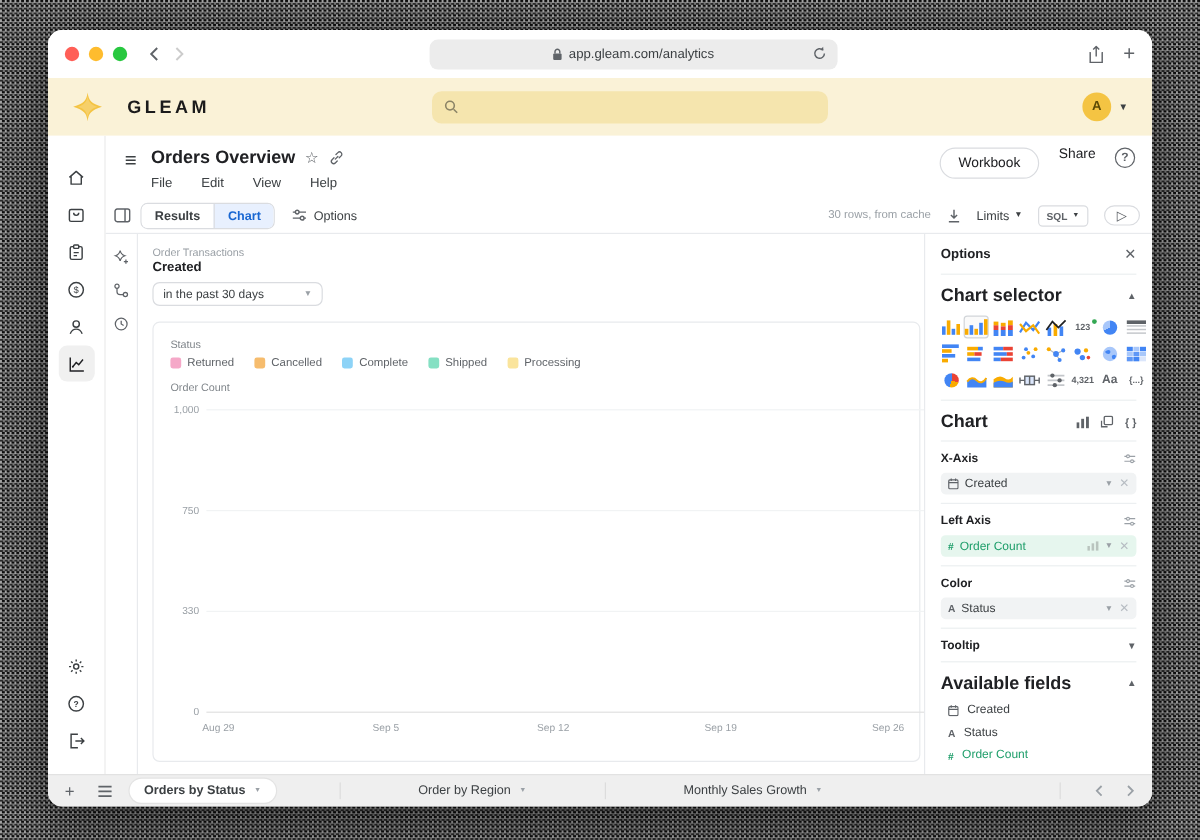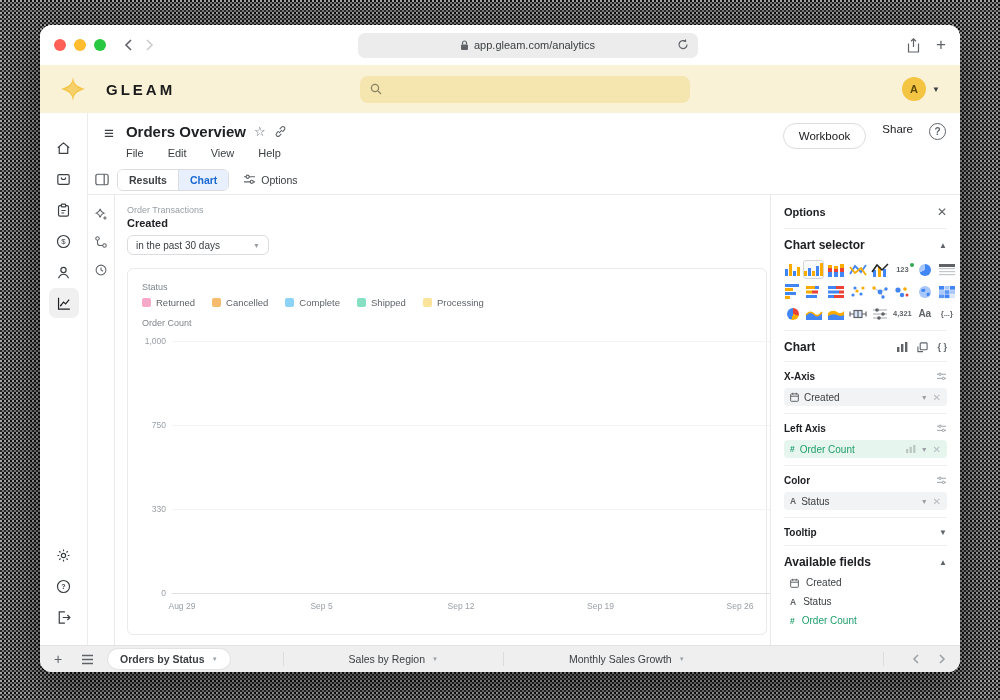--- a/index.html
+++ b/index.html
@@ -97,21 +97,21 @@
   .seg-block{ width:100%; }
   .xtick{ position:absolute; top:calc(100% + 7px); transform:translateX(-50%); font-size:8.5px; color:#9aa0a6; white-space:nowrap; }
   
   .panel{ width:190px; border-left:1px solid #e8eaed; flex:0 0 auto; padding:0 13px; overflow:hidden; font-size:10px; }
   .p-row{ display:flex; align-items:center; justify-content:space-between; }
   .p-head{ padding:10px 0 9px; border-bottom:1px solid #eceff1; }
   .p-head .t{ font-size:11px; font-weight:700; color:#202124; }
   .p-x{ color:#5f6368; font-size:12px; }
   .p-sec{ padding:9px 0 7px; border-bottom:1px solid #eceff1; }
   .p-sec.nb{ border-bottom:none; }
-  .p-label{ font-size:12px; font-weight:700; color:#202124; }
+  .p-label{ font-size:15px; font-weight:700; color:#202124; }
   .p-sub{ font-size:10px; font-weight:700; color:#202124; }
   .p-chev{ color:#5f6368; font-size:8px; }
   .sel-grid{ display:grid; grid-template-columns:repeat(8,1fr); gap:3px 2px; margin-top:8px; }
   .sel-icon{ height:19px; border-radius:3px; display:flex; align-items:center; justify-content:center; border:1px solid transparent; }
   .sel-icon.selected{ border-color:#d2d5d9; background:#fafafa; }
   .ic-cols{ display:flex; align-items:flex-end; gap:1px; height:13px; }
   .ic-cols i{ width:3px; display:block; }
   .ic-rows{ display:flex; flex-direction:column; gap:1px; width:15px; }
   .ic-rows i{ height:3px; display:block; }
   .ic-text{ font-size:7.5px; font-weight:700; color:#5f6368; white-space:nowrap; position:relative;}
@@ -313,20 +313,38 @@
         <div class="tb-options">
           <span>
             <svg width="13" height="11" viewBox="0 0 14 12">
                 <path d="M1 3 h12 M1 8.5 h12" stroke="#5f6368" stroke-width="1.3"></path>
                 <circle cx="5" cy="3" r="1.7" fill="#fff" stroke="#5f6368" stroke-width="1.3"></circle>
                 <circle cx="9.5" cy="8.5" r="1.7" fill="#fff" stroke="#5f6368" stroke-width="1.3"></circle>
               </svg>
           </span>
           <span>Options</span>
         </div>
+        <div class="tb-right">
+          <span class="rows-status">30 rows, from cache</span>
+          <span>
+            <svg width="12" height="12" viewBox="0 0 14 14">
+                <path d="M7 1 V8.5 M4 6 L7 9 L10 6" stroke="#5f6368" stroke-width="1.4" fill="none"></path>
+                <path d="M2 12.5 h10" stroke="#5f6368" stroke-width="1.4"></path>
+              </svg>
+          </span>
+          <span class="limits">
+              <span>Limits</span>
+              <span class="chev" style="font-size:7px;">▼</span>
+            </span>
+          <span class="sql-pill">
+              <span>SQL</span>
+              <span class="chev" style="font-size:6px;">▼</span>
+            </span>
+          <span class="play-pill">▷</span>
+        </div>
       </div>
 
       <div class="contentrow">
         <div class="mini-sb">
           <span>
             <svg width="14" height="14" viewBox="0 0 16 16">
                 <path d="M7 2 C7.6 5 8.5 6 11.5 7 C8.5 8 7.6 9 7 12 C6.4 9 5.5 8 2.5 7 C5.5 6 6.4 5 7 2 Z" stroke="#5f6368" stroke-width="1.2" fill="none"></path>
                 <path d="M12.5 10.5 v4 M10.5 12.5 h4" stroke="#5f6368" stroke-width="1.2"></path>
               </svg>
           </span>
@@ -881,21 +899,21 @@
           <path d="M1 1.5 h11 M1 5.5 h11 M1 9.5 h11" stroke="#5f6368" stroke-width="1.4"></path>
         </svg>
     </span>
     <div style="display:flex;align-items:center;gap:43px;">
         <span class="bb-tab active">
           <span>Orders by Status</span>
           <span class="chev" style="font-size: 6px; color: rgb(154, 160, 166);">▼</span>
         </span>
         <span class="bb-sep"></span>
         <span class="bb-tab">
-          <span>Sales by Region</span>
+          <span>Order by Region</span>
           <span class="chev" style="font-size: 6px; color: rgb(154, 160, 166);">▼</span>
         </span>
         <span class="bb-sep"></span>
         <span class="bb-tab">
           <span>Monthly Sales Growth</span>
           <span class="chev" style="font-size: 6px; color: rgb(154, 160, 166);">▼</span>
         </span>
       </div>
     <div class="bb-right">
       <span class="bb-sep"></span>

